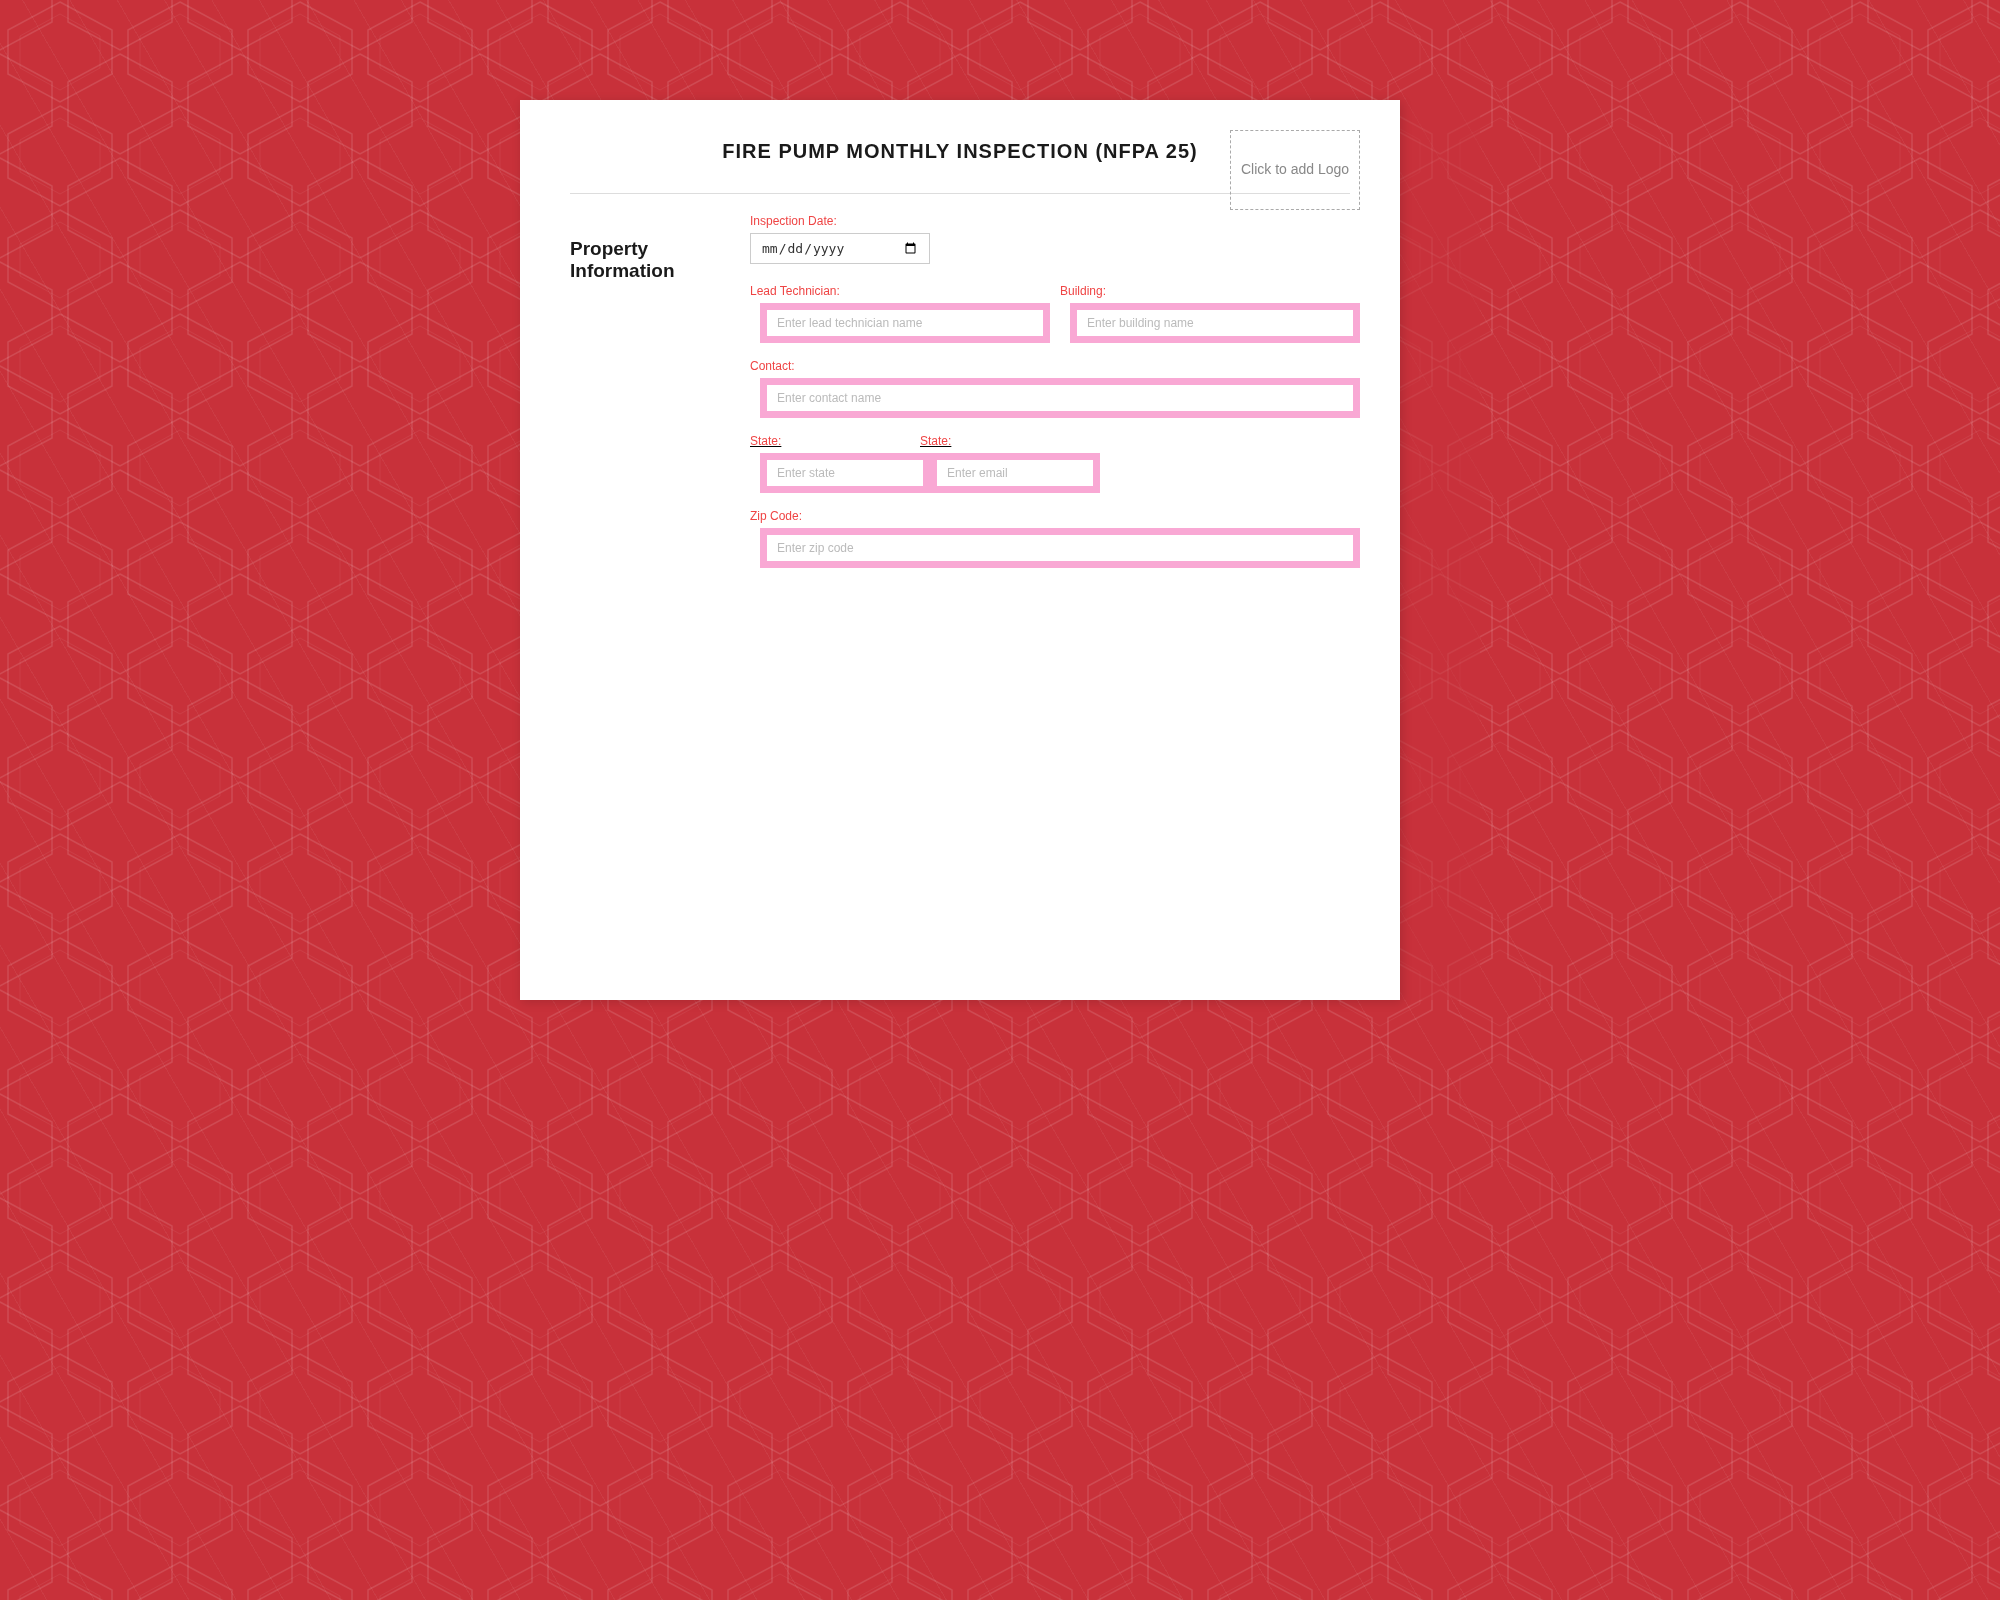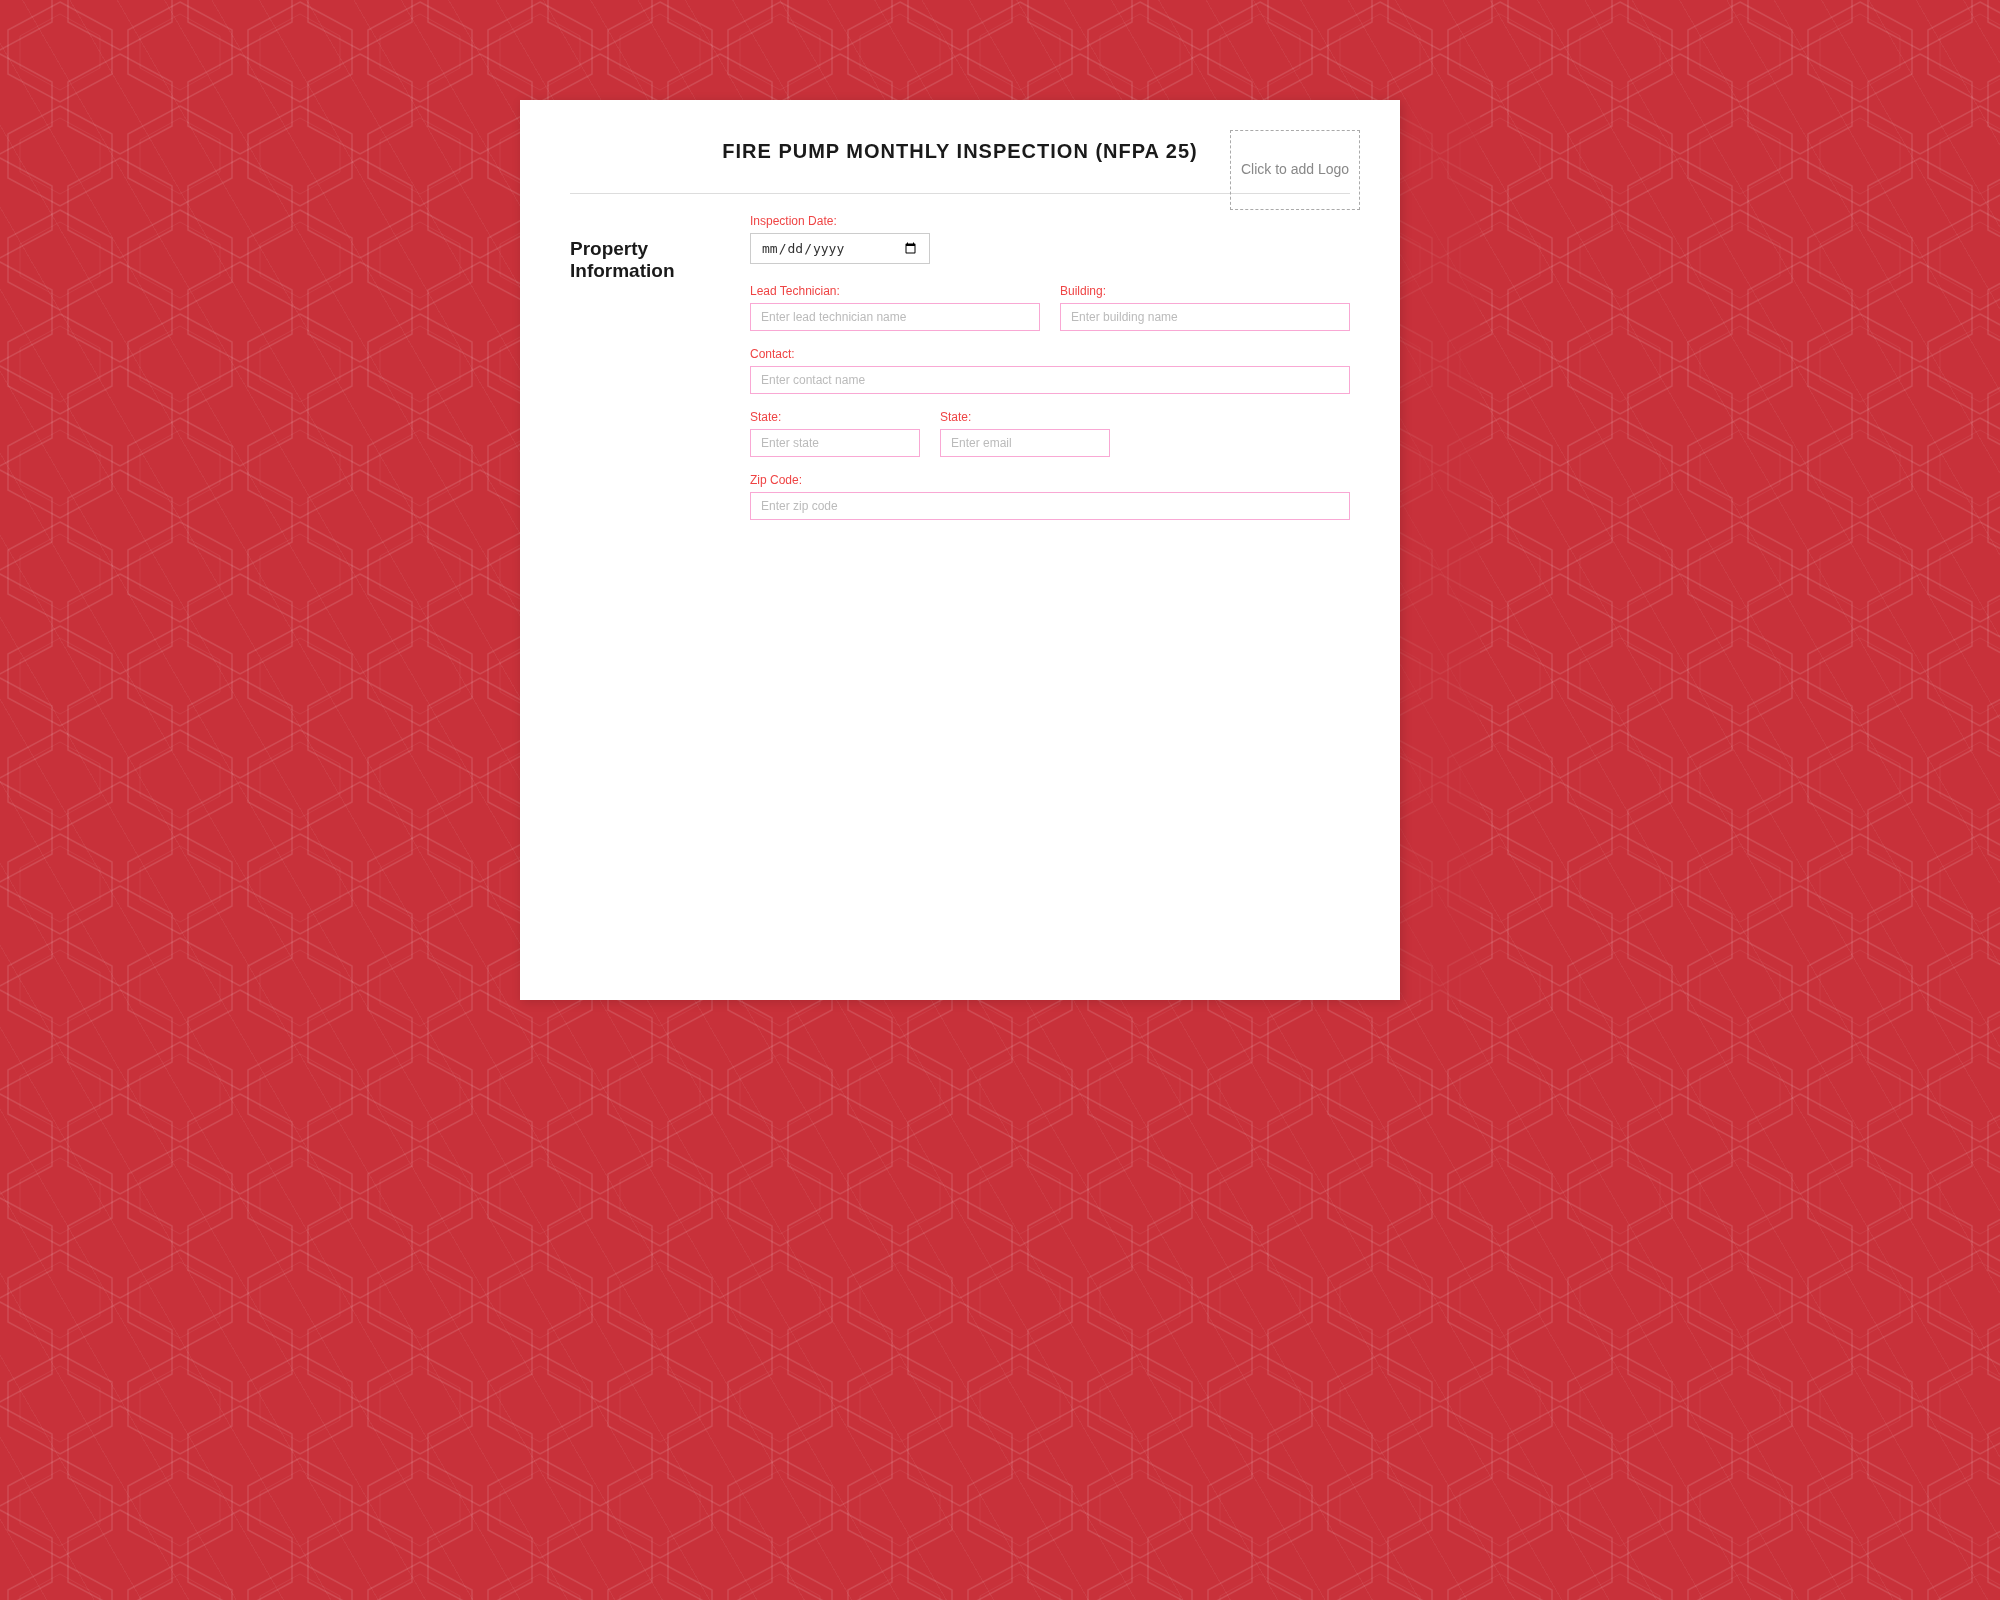--- a/index.html
+++ b/index.html
@@ -131,46 +131,47 @@
       margin-bottom: 16px;
     }
 
     .field-group {
       flex: 1;
     }
 
     .text-input {
       width: 100%;
       padding: 6px 10px;
-      border: 1px solid #f9a8d4;
+      border: 7px solid #f9a8d4;
       font-size: 12px;
       color: #999;
       outline: none;
       background: #fff;
+      margin-left: 10px;
     }
 
     .text-input::placeholder {
       color: #bbb;
     }
 
     .small-field-group {
       flex: 0 0 170px;
     }
 
     .city-phone-row {
       display: flex;
       gap: 20px;
       margin-bottom: 16px;
       align-items: flex-end;
     }
 
     .state-email-row {
       display: flex;
-      gap: 20px;
-      margin-bottom: 16px;
+      margin-bottom: 16px;
+      text-decoration: underline;
     }
 
     .zip-row {
       margin-bottom: 16px;
     }
 
     .fire-hose-title {
       font-size: 16px;
       font-weight: bold;
       color: #333;

